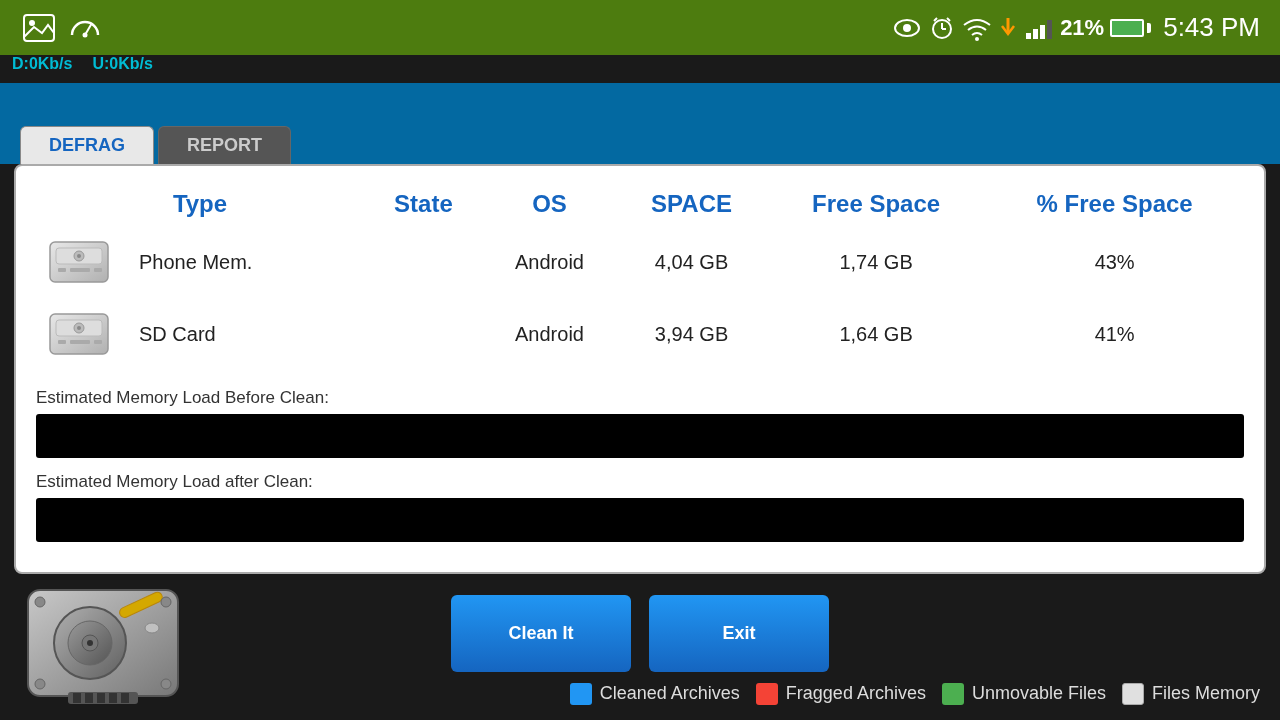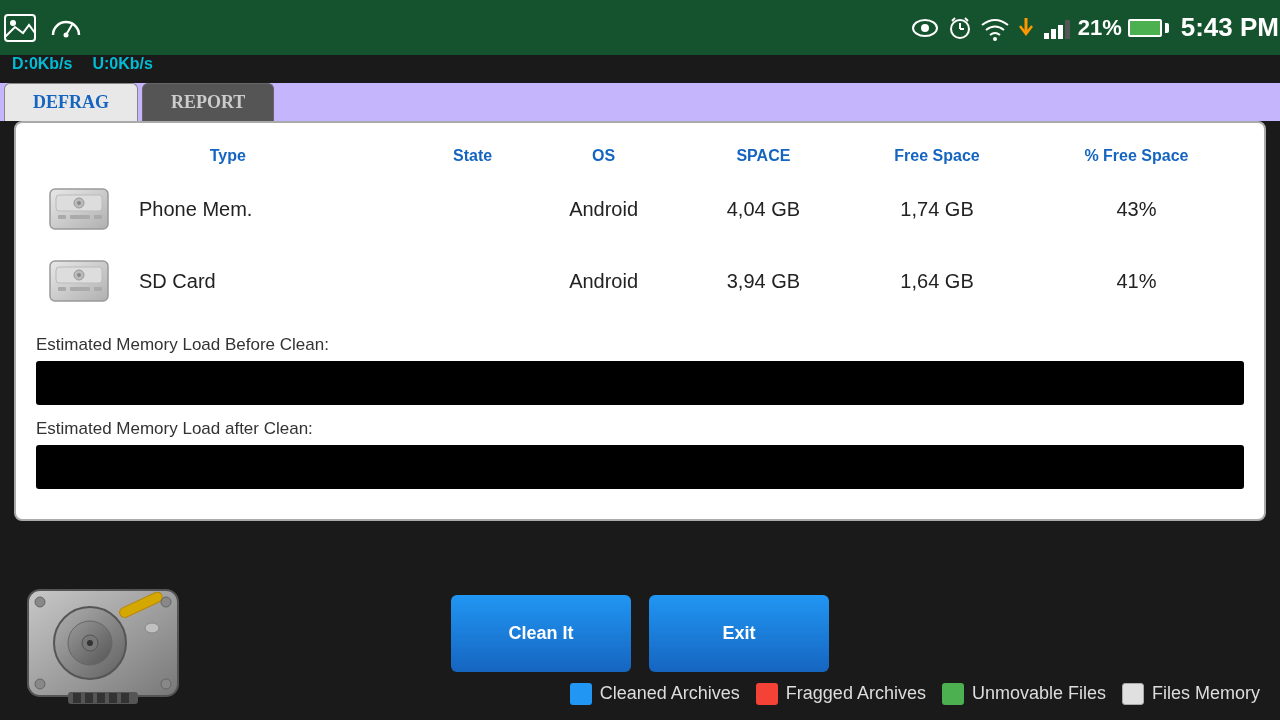--- a/index.html
+++ b/index.html
@@ -9,25 +9,25 @@
       overflow: hidden;
       font-family: 'Arial', sans-serif;
       background: #1a1a1a;
       position: relative;
     }
 
     
     .status-bar {
       width: 100%;
       height: 55px;
-      background: #14532d;
+      background: #4d7c0f;
       display: flex;
       align-items: center;
       justify-content: space-between;
-      padding: 0 1px;
+      padding: 0 20px;
     }
     .status-bar-left {
       display: flex;
       align-items: center;
       gap: 8px;
     }
     .status-icon {
       width: 38px;
       height: 38px;
       display: flex;
@@ -76,63 +76,63 @@
     .network-speed {
       color: #00bcd4;
       font-size: 16px;
       font-weight: bold;
     }
 
     
     .tabs-container {
       display: flex;
       align-items: flex-end;
-      padding-left: 4px;
-      background: #c4b5fd;
-      font-family: Liberation Serif, serif;
+      padding-left: 20px;
+      background: #0369a1;
     }
     .tab {
       padding: 8px 28px;
       font-size: 18px;
       font-weight: bold;
       cursor: pointer;
       border-radius: 6px 6px 0 0;
       border: 1px solid #555;
       border-bottom: none;
     }
     .tab-active {
       background: #e8e8e8;
       color: #1565c0;
       border-color: #888;
     }
     .tab-inactive {
       background: #555;
       color: #ccc;
       border-color: #666;
       margin-left: 4px;
+      margin-top: 43px;
     }
 
     
     .main-card {
       margin: 0 14px;
       background: white;
       border: 2px solid #aaa;
       border-radius: 8px;
       padding: 16px 20px;
     }
 
     
     .info-table {
       width: 100%;
       border-collapse: collapse;
       margin-bottom: 18px;
     }
     .info-table th {
       color: #1565c0;
-      font-size: 16px;
+      font-size: 24px;
       font-weight: bold;
       padding: 8px 12px;
       text-align: center;
     }
     .info-table td {
       padding: 10px 12px;
       text-align: center;
       font-size: 20px;
       color: #222;
     }
@@ -268,21 +268,21 @@
       <rect x="9" y="14" width="5" height="10" fill="white"></rect>
       <rect x="16" y="10" width="5" height="14" fill="white"></rect>
       <rect x="23" y="5" width="5" height="19" fill="#555"></rect>
     </svg>
     <span style="font-size:22px;color:white;">21%</span>
 
     <div class="battery-icon">
       <div class="battery-bar"></div>
       <div class="battery-tip"></div>
     </div>
-    <span style="font-size:26px;font-weight:bold;color:white;margin-left:6px;">5:43 PM</span>
+    <span style="font-size:26px;font-weight:normal;color:white;margin-left:6px;">5:43 PM</span>
   </div>
 </div>
 
 <div class="network-bar">
   <span class="network-speed">D:0Kb/s</span>
   <span class="network-speed">U:0Kb/s</span>
 </div>
 
 <div class="tabs-container">
   <div class="tab tab-active">

